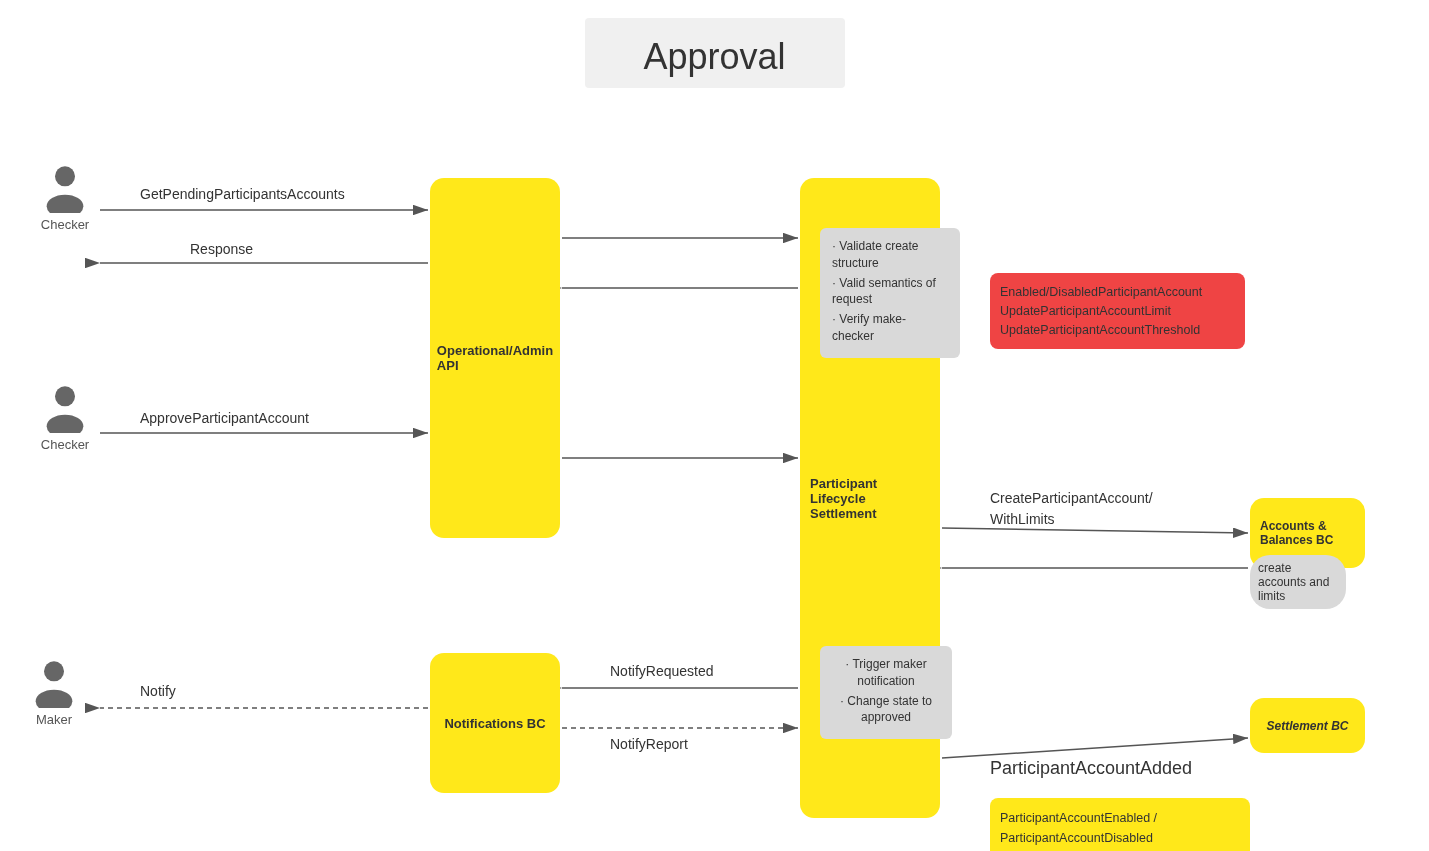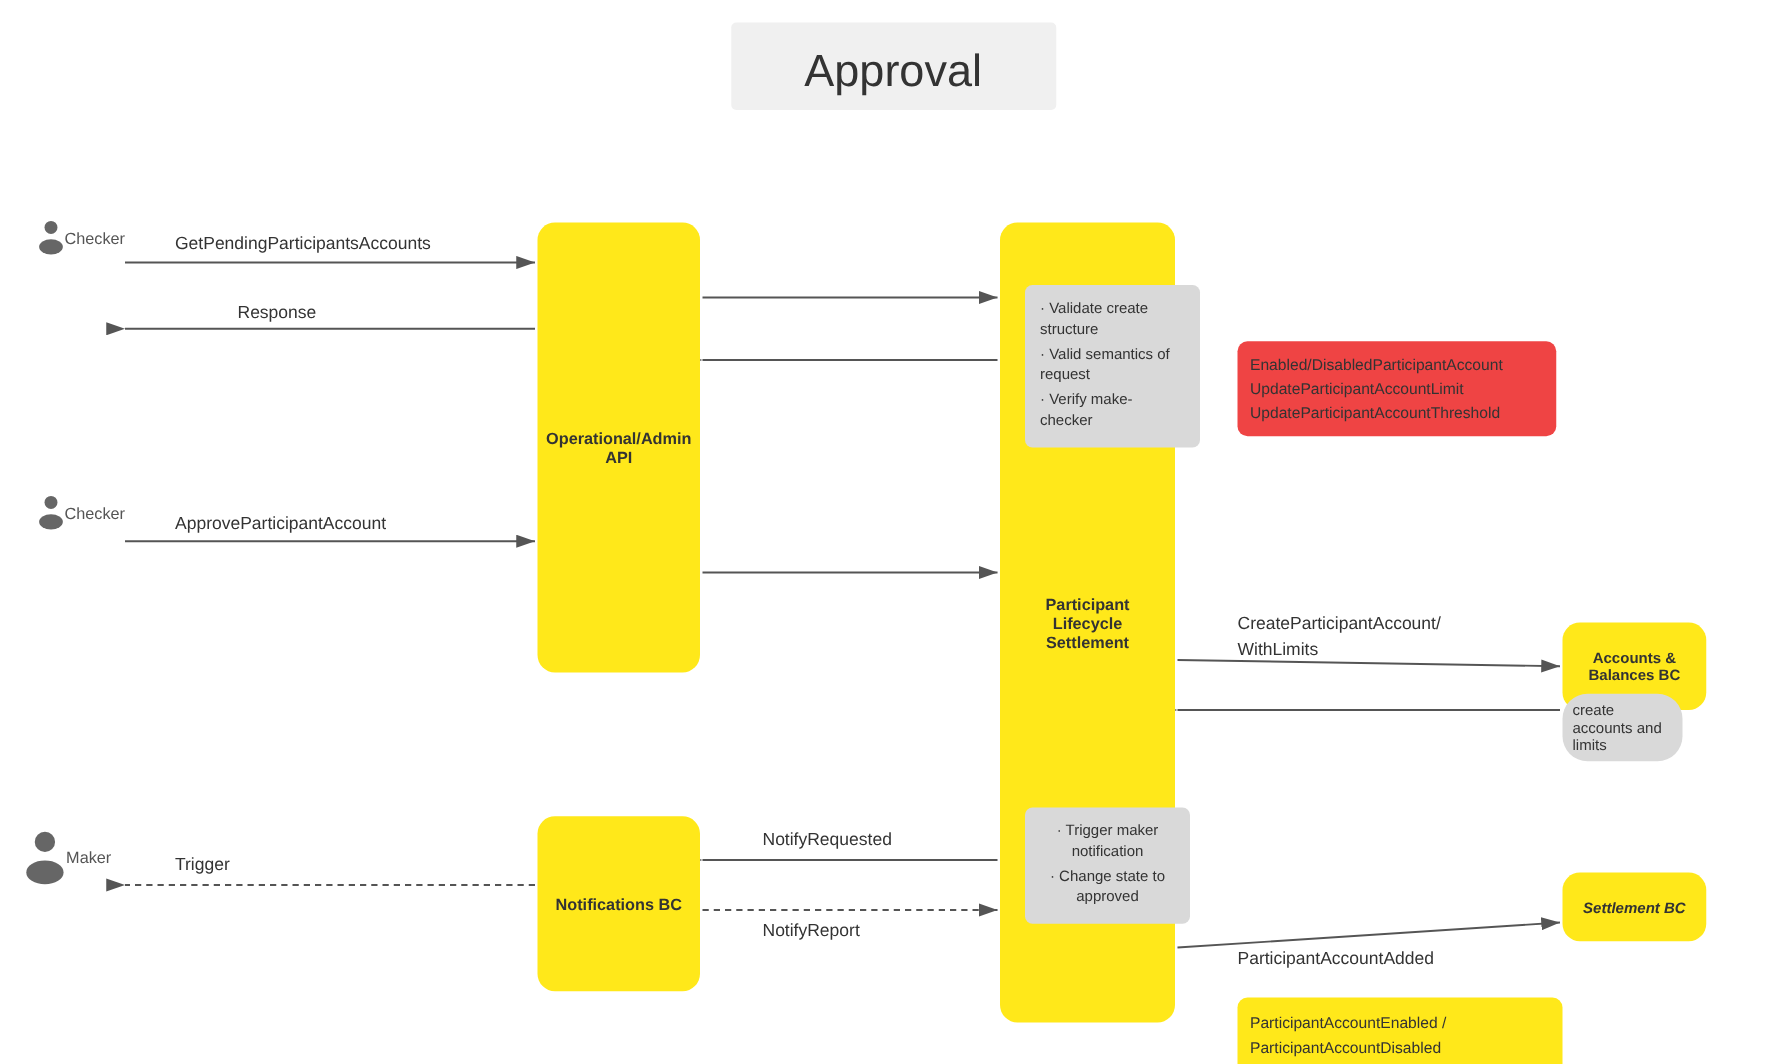--- a/index.html
+++ b/index.html
@@ -28,20 +28,21 @@
       position: relative;
       width: 1429px;
       height: 800px;
       margin-top: 10px;
     }
 
     
     .actor {
       position: absolute;
       display: flex;
+      flex-direction: column;
       align-items: center;
       width: 70px;
     }
 
     .actor-icon {
       width: 50px;
       height: 50px;
     }
 
     .actor-label {
@@ -52,21 +53,21 @@
     }
 
     
     .yellow-box {
       position: absolute;
       background: #FFE81A;
       border-radius: 14px;
       display: flex;
       align-items: center;
       justify-content: center;
-      text-align: center;
+      text-align: left;
       font-weight: bold;
       font-size: 13px;
       color: #333;
       padding: 10px;
     }
 
     
     .grey-box {
       position: absolute;
       background: #D9D9D9;
@@ -180,21 +181,21 @@
     <svg class="actor-icon" viewBox="0 0 50 60">
       <circle cx="25" cy="16" r="12" fill="#666"></circle>
       <ellipse cx="25" cy="52" rx="22" ry="14" fill="#666"></ellipse>
     </svg>
     <span class="actor-label">Maker</span>
   </div>
 
   <div class="arrow-label" style="left:140px; top:88px;">GetPendingParticipantsAccounts</div>
   <div class="arrow-label" style="left:190px; top:143px;">Response</div>
   <div class="arrow-label" style="left:140px; top:312px;">ApproveParticipantAccount</div>
-  <div class="arrow-label" style="left:140px; top:585px;">Trigger</div>
+  <div class="arrow-label" style="left:140px; top:585px;">Notify</div>
   <div class="arrow-label" style="left:610px; top:565px;">NotifyRequested</div>
   <div class="arrow-label" style="left:610px; top:638px;">NotifyReport</div>
 
   <div class="yellow-box" style="left:430px; top:80px; width:130px; height:360px;">
     <span>Operational/Admin API</span>
   </div>
 
   <div class="yellow-box" style="left:800px; top:80px; width:140px; height:640px;">
     <span>Participant Lifecycle Settlement</span>
   </div>
@@ -231,21 +232,21 @@
   </div>
 
   <div class="text-block" style="left:990px; top:175px; width:255px; background:#ef4444; padding:10px; border-radius:8px; font-size:12.5px; line-height:1.5;">
     <span>Enabled/DisabledParticipantAccount<br>UpdateParticipantAccountLimit<br>UpdateParticipantAccountThreshold</span>
   </div>
 
   <div class="text-block" style="left:990px; top:390px; width:230px; font-size:14px; line-height:1.5;">
     <span>CreateParticipantAccount/<br>WithLimits</span>
   </div>
 
-  <div class="text-block" style="left:990px; top:660px; width:230px; font-size:14px;">
+  <div class="text-block" style="left:990px; top:660px; width:230px; font-size:18px;">
     <span>ParticipantAccountAdded</span>
   </div>
 
   <div class="text-block" style="left:990px; top:700px; width:260px; background:#FFE81A; padding:10px; border-radius:8px; font-size:12.5px; line-height:1.6;">
     <span>ParticipantAccountEnabled /<br>ParticipantAccountDisabled<br>ParticipantLiquidityLimitChanged<br>ParticipantThresholdChanged</span>
   </div>
 
 </div>
 
 </body></html>

